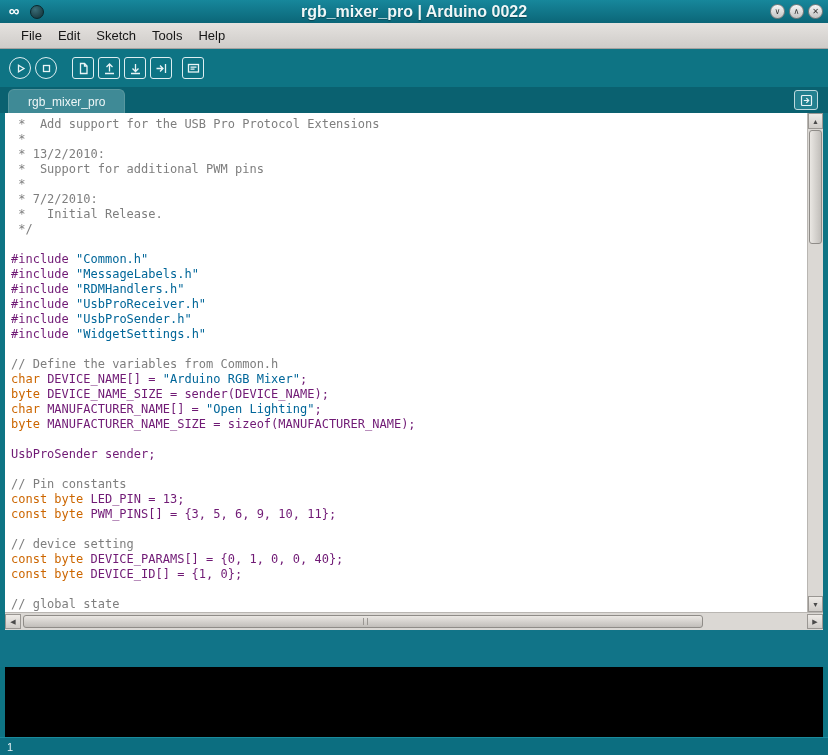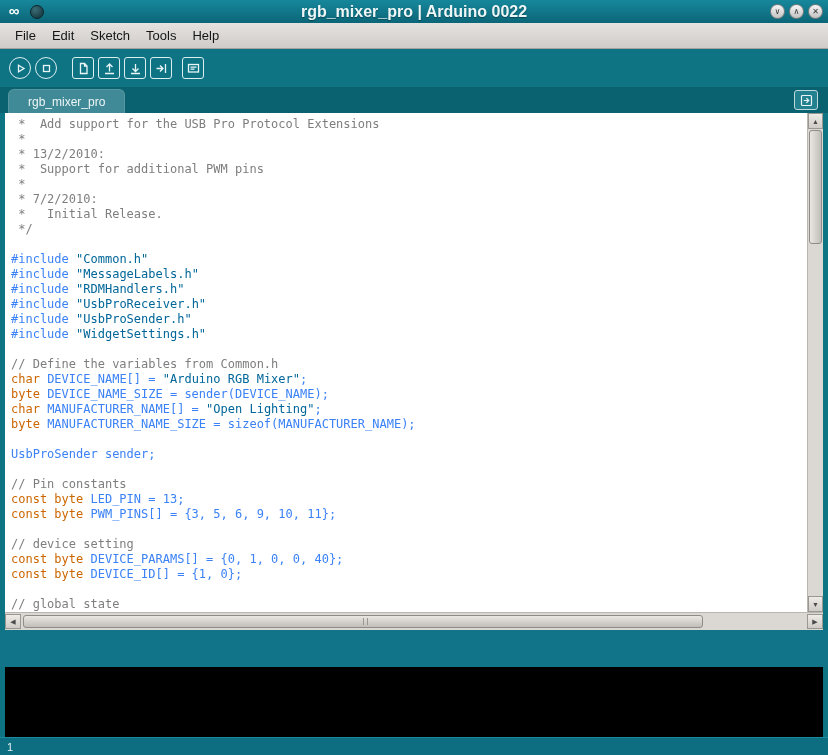--- a/index.html
+++ b/index.html
@@ -40,21 +40,21 @@
     border: 1px solid #7d7d7d; color: #333;
     font-size: 8px; line-height: 8px;
     display: flex; align-items: center; justify-content: center;
   }
 
   
   .menubar {
     position: absolute; top: 23px; left: 0; width: 828px; height: 26px;
     background: linear-gradient(#e5e2df, #cfccc9);
     border-bottom: 1px solid #a5a2a0;
-    display: flex; align-items: center; padding-left: 9px;
+    display: flex; align-items: center; padding-left: 15px;
   }
   .menu-item {
     font-size: 13px; color: #161616; padding: 3px 6px; margin-right: 4px;
   }
 
   
   .toolbar {
     position: absolute; top: 49px; left: 0; width: 828px; height: 38px;
     background: #0e7484;
     display: flex; align-items: center; padding-left: 9px;
@@ -97,21 +97,21 @@
     background: #ffffff;
   }
   .code-area {
     position: absolute; top: 0; left: 0; right: 16px; bottom: 0;
     overflow: hidden; padding: 4px 0 5px 6px; cursor: text;
   }
   .code-line { white-space: pre; font: 12px/15px "DejaVu Sans Mono", monospace; color: #000; }
   .cm  { color: #7E7E7E; }
   .kw  { color: #CC6600; }
   .str { color: #006699; }
-  .pl  { color: #3b82f6; }
+  .pl  { color: #701a75; }
 
   
   .vscroll {
     position: absolute; top: 113px; right: 5px; width: 16px; height: 499px;
     background: #dbd8d4; border-left: 1px solid #b9b6b2;
   }
   .sb-btn {
     position: absolute; width: 15px; height: 16px; left: 0;
     background: linear-gradient(#eeebe7, #cfccc8);
     border: 1px solid #9a9793; color: #4a4a4a;

